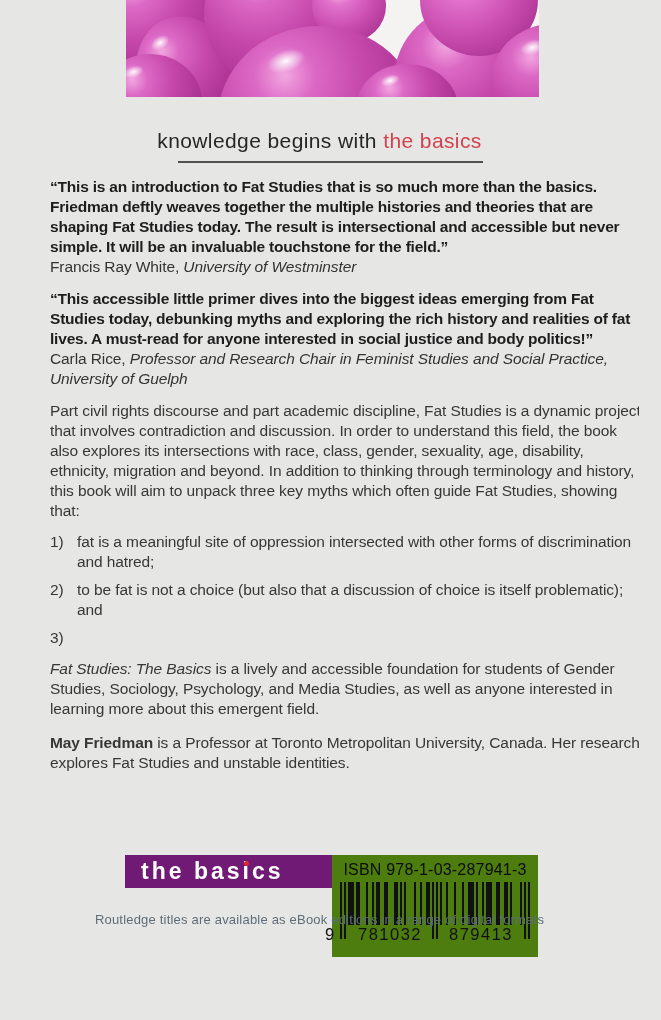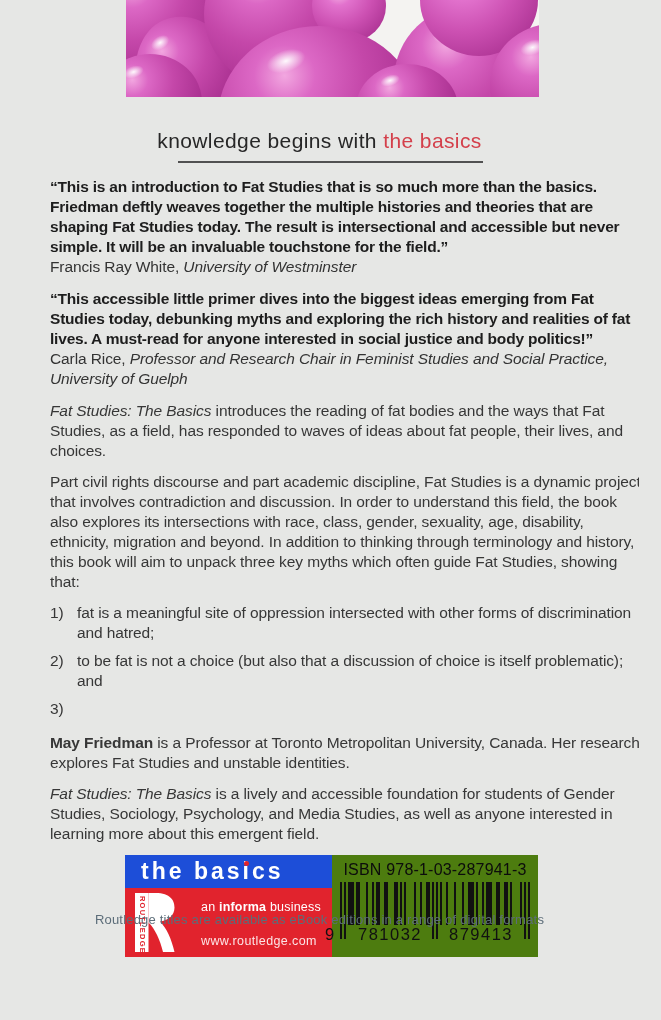--- a/index.html
+++ b/index.html
@@ -51,21 +51,21 @@
   .myth-list .num{flex:none;width:27px;}
   .bio{margin-top:14px;}
   .r-b{font-weight:700;}
   .r-i{font-style:italic;}
   .r-red{color:#d4404b;}
 
   
   .footer{position:absolute;left:125px;top:855px;width:413px;height:102px;display:flex;}
   .brand{width:207px;height:102px;flex:none;}
   .series-bar{
-    height:33px;background:#1d4ed8;color:#fff;
+    height:33px;background:#701a75;color:#fff;
     display:flex;align-items:center;padding-left:16px;box-sizing:border-box;
     font-size:23px;font-weight:700;letter-spacing:3px;text-align:center;
   }
   .r-dot{position:relative;}
   .r-dot::after{
     content:'';position:absolute;top:2.5px;left:1px;width:5.5px;height:5.5px;
     border-radius:50%;background:#e1232d;
   }
   .red-block{position:relative;height:69px;background:#e1232d;}
   .r-logo{position:absolute;left:9px;top:5px;width:48px;height:59px;}
@@ -123,59 +123,47 @@
     <div class="quote-block">
       <p class="quote-text"><span class="r-b">“This is an introduction to Fat Studies that is so much more than the basics. Friedman deftly weaves together the multiple histories and theories that are shaping Fat Studies today. The result is intersectional and accessible but never simple. It will be an invaluable touchstone for the field.”</span></p>
       <p class="attribution"><span>Francis Ray White, </span><span class="r-i">University of Westminster</span></p>
     </div>
 
     <div class="quote-block">
       <p class="quote-text"><span class="r-b">“This accessible little primer dives into the biggest ideas emerging from Fat Studies today, debunking myths and exploring the rich history and realities of fat lives. A must-read for anyone interested in social justice and body politics!”</span></p>
       <p class="attribution"><span>Carla Rice, </span><span class="r-i">Professor and Research Chair in Feminist Studies and Social Practice, University of Guelph</span></p>
     </div>
 
-    <p class="para"><span class="r-i">Fat Studies: The Basics</span><span> introduces the reading of fat bodies and the ways that Fat Studies, as a field, has responded to waves of ideas about fat people, their lives, and choices.</span></p>
     <p class="para"><span>Part civil rights discourse and part academic discipline, Fat Studies is a dynamic project that involves contradiction and discussion. In order to understand this field, the book also explores its intersections with race, class, gender, sexuality, age, disability, ethnicity, migration and beyond. In addition to thinking through terminology and history, this book will aim to unpack three key myths which often guide Fat Studies, showing that:</span></p>
 
     <ol class="myth-list">
       <li>
         <span class="num">1)</span>
         <span class="li-text">fat is a meaningful site of oppression intersected with other forms of discrimination and hatred;</span>
       </li>
       <li>
         <span class="num">2)</span>
         <span class="li-text">to be fat is not a choice (but also that a discussion of choice is itself problematic); and</span>
       </li>
       <li>
         <span class="num">3)</span>
       </li>
     </ol>
 
+    <p class="para"><span class="r-i">Fat Studies: The Basics</span><span> is a lively and accessible foundation for students of Gender Studies, Sociology, Psychology, and Media Studies, as well as anyone interested in learning more about this emergent field.</span></p>
     <p class="para bio"><span class="r-b">May Friedman</span><span> is a Professor at Toronto Metropolitan University, Canada. Her research explores Fat Studies and unstable identities.</span></p>
-    <p class="para"><span class="r-i">Fat Studies: The Basics</span><span> is a lively and accessible foundation for students of Gender Studies, Sociology, Psychology, and Media Studies, as well as anyone interested in learning more about this emergent field.</span></p>
   </div>
 
   <div class="footer">
     <div class="brand">
       <div class="series-bar">
           <span>the bas</span>
           <span class="r-dot">i</span>
           <span>cs</span>
         </div>
-      <div class="red-block">
-        <div class="r-logo">
-          <svg width="48" height="59" viewBox="0 0 48 59">
-            <rect x="1" y="0" width="13.5" height="59" fill="#ffffff"></rect>
-            <path d="M14.5,0 h7 c15,0 19,7.5 19,14.5 c0,8 -6.5,13 -14.5,14 c6.5,6.5 11.5,17.5 14.5,30.5 h-11.5 c-3,-12.5 -8,-23 -14.5,-29.5 z" fill="#ffffff"></path>
-          </svg>
-          <span class="r-word">ROUTLEDGE</span>
-        </div>
-        <div class="informa"><span>an </span><span class="r-b">informa</span><span> business</span></div>
-        <div class="website">www.routledge.com</div>
-      </div>
     </div>
 
     <div class="isbn-box">
       <div class="isbn-label">ISBN 978-1-03-287941-3</div>
       <div class="barcode">
         <svg id="barcode-bars" width="190" height="57" viewBox="0 0 190 57">
             <rect x="0" y="0" width="2" height="57"></rect>
             <rect x="4" y="0" width="2" height="57"></rect>
             <rect x="8" y="0" width="2" height="43"></rect>
             <rect x="10" y="0" width="2" height="43"></rect>

